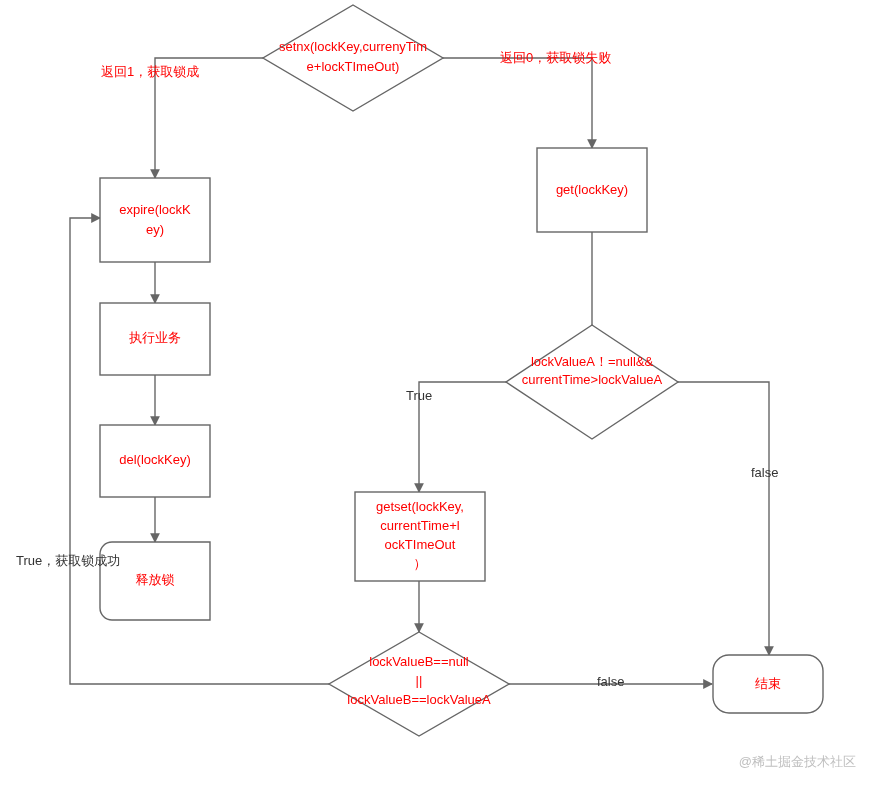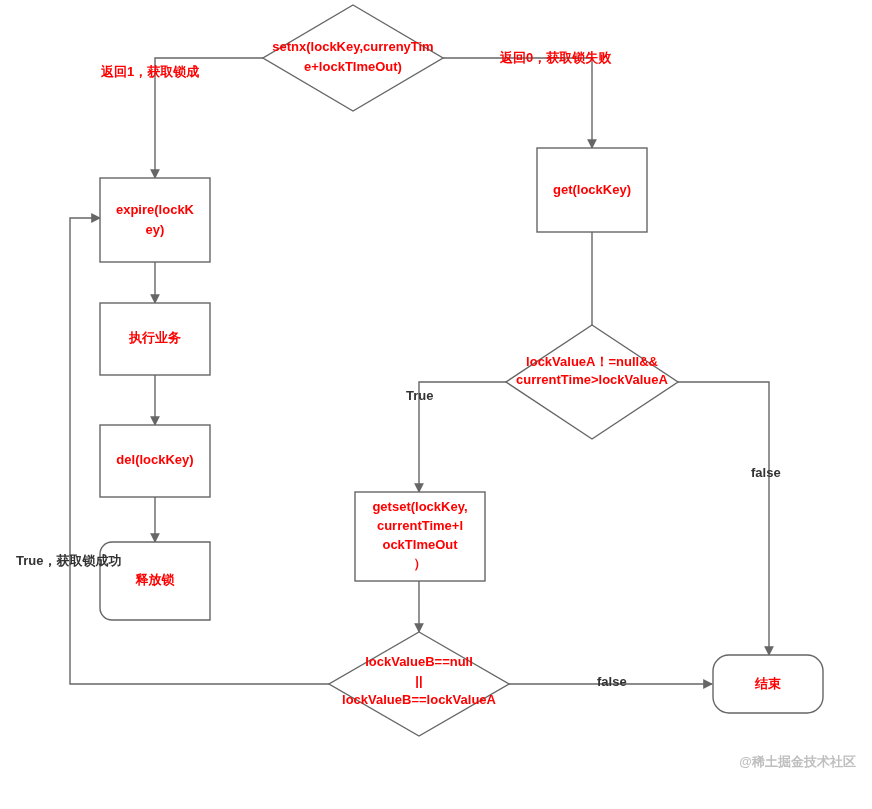--- a/index.html
+++ b/index.html
@@ -9,21 +9,20 @@
   }
   body {
     font-family: "Liberation Sans", sans-serif;
   }
   #canvas {
     position: relative;
     width: 872px;
     height: 809px;
     background: #ffffff;
     overflow: hidden;
-    font-weight: bold;
   }
   svg#diagram {
     position: absolute;
     left: 0;
     top: 0;
     width: 872px;
     height: 809px;
   }
   .node-text {
     fill: #ff0000;

